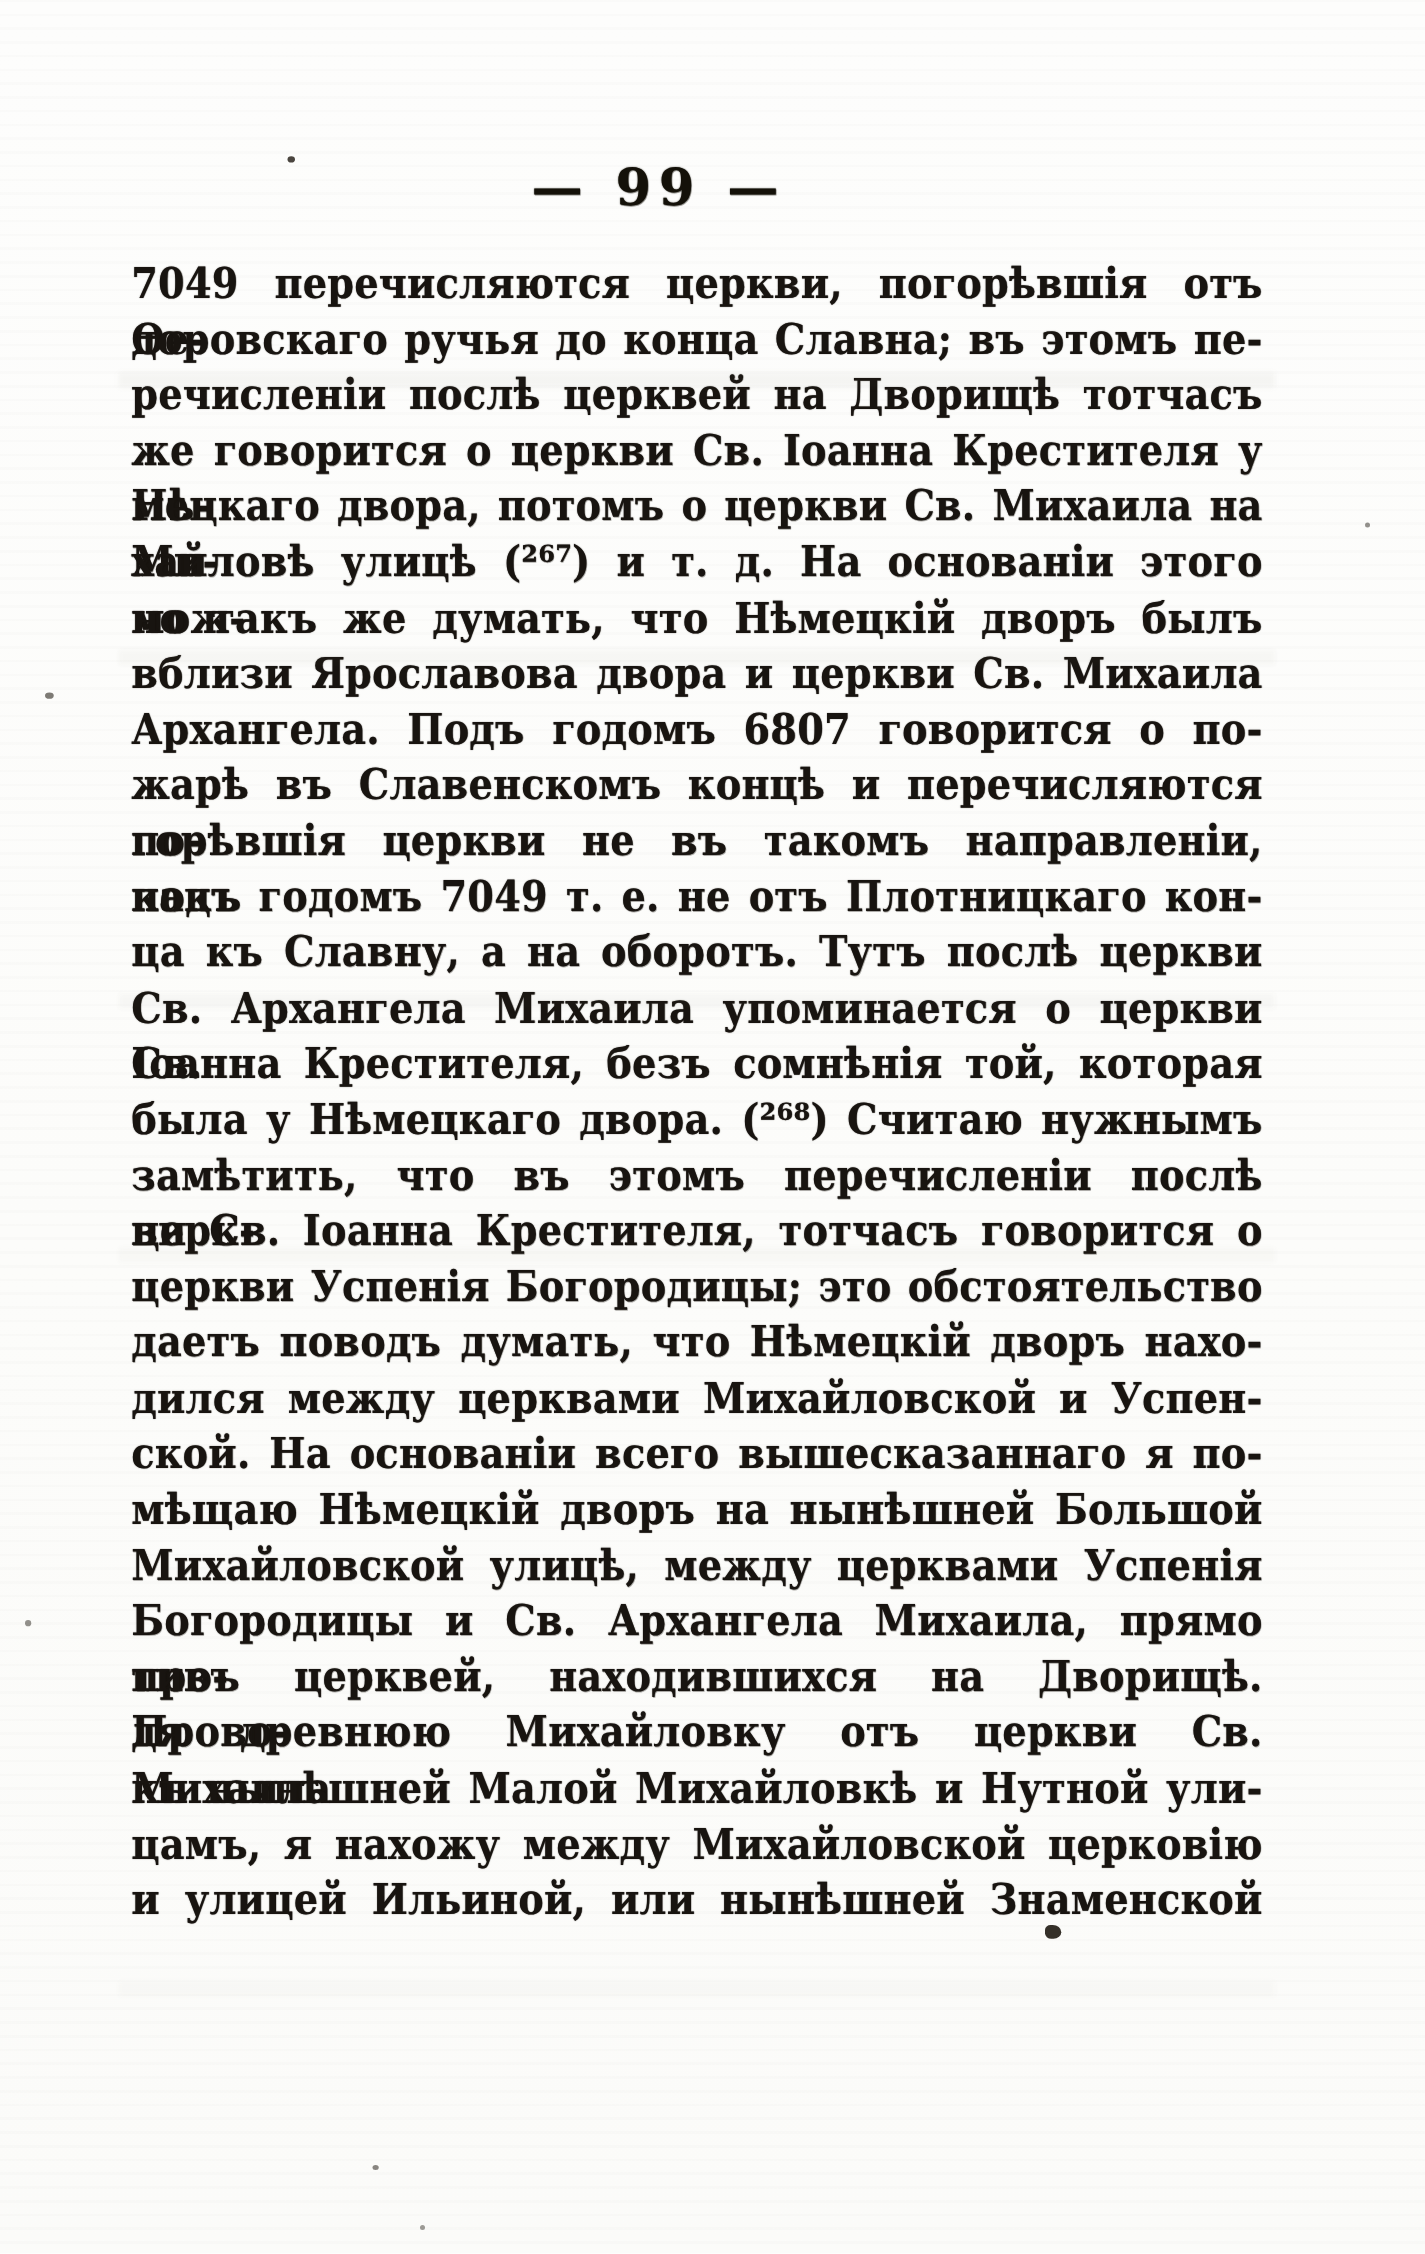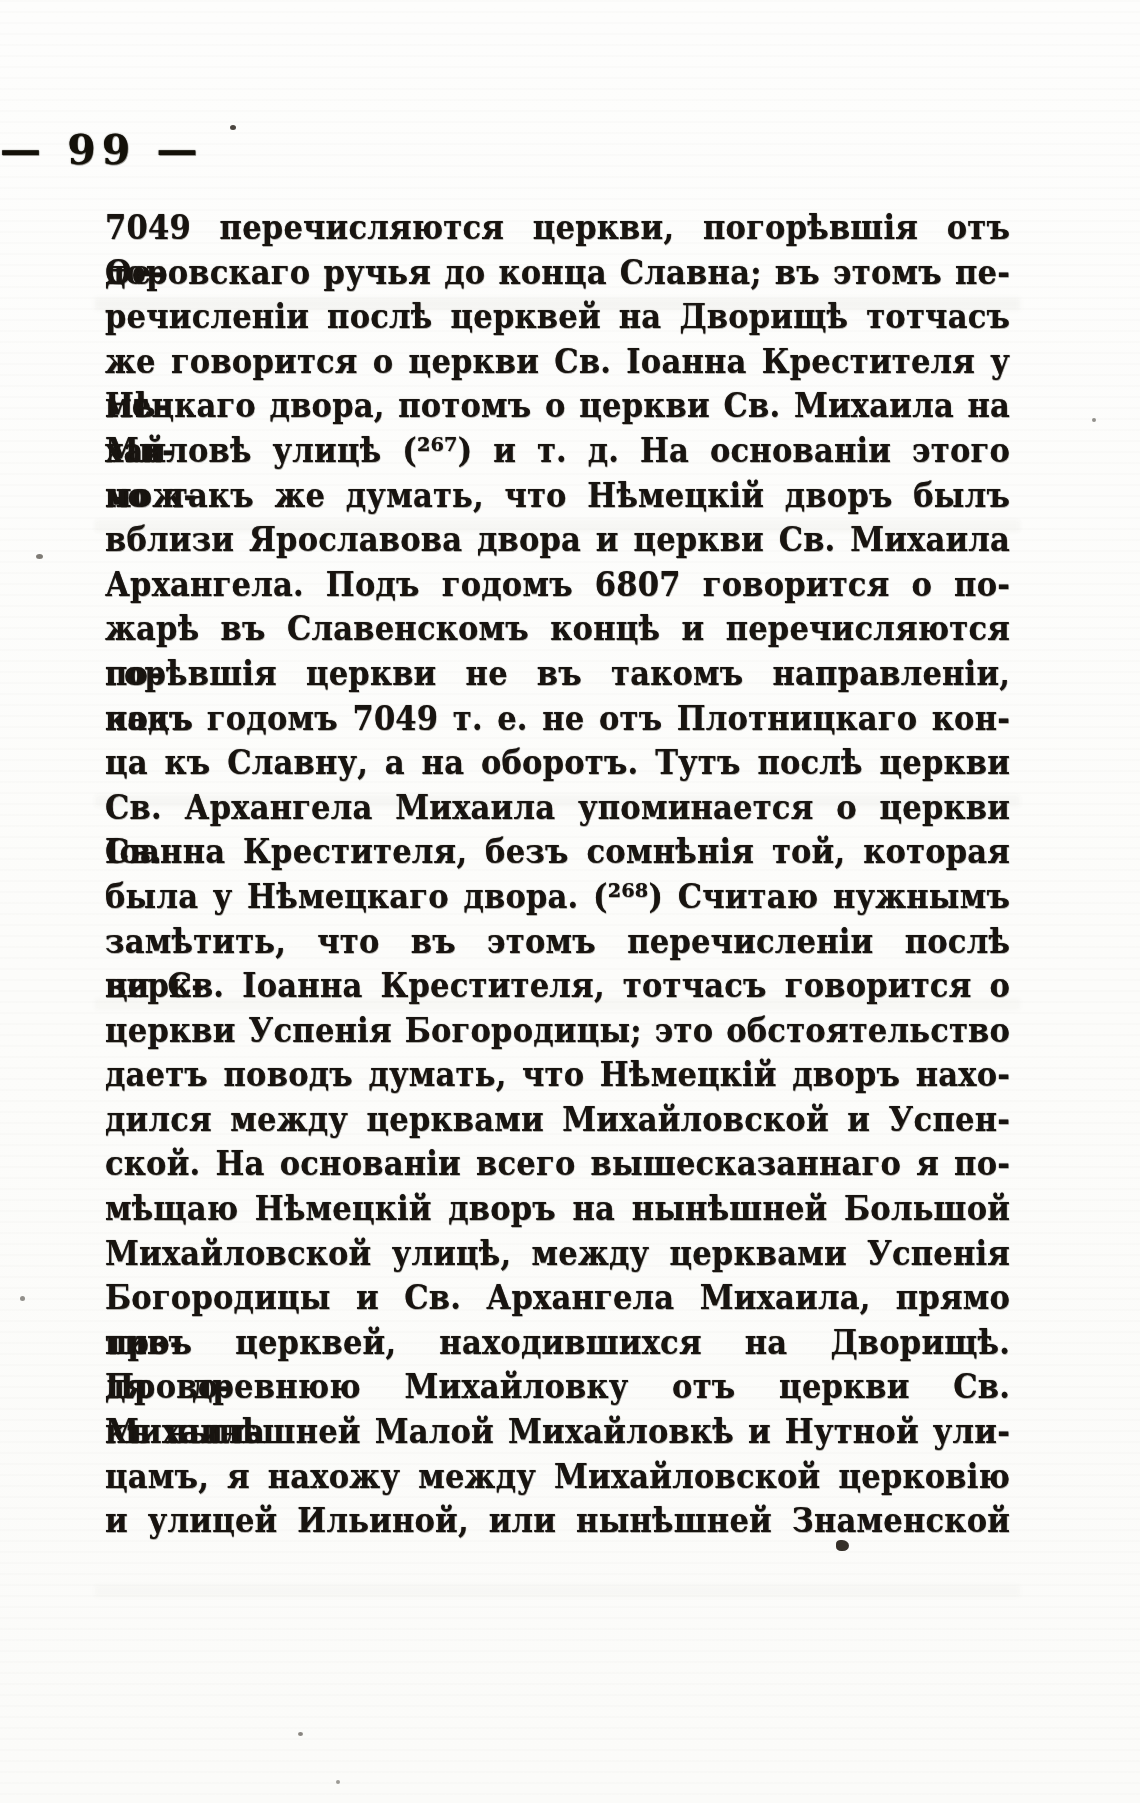--- a/index.html
+++ b/index.html
@@ -18,21 +18,21 @@
         rgba(0,0,0,0) 2px, rgba(0,0,0,0) 11px),
       linear-gradient(180deg, #fdfdfc 0%, #fcfcfa 55%, #fbfbf9 100%);
     font-family: "DejaVu Serif", "Liberation Serif", serif;
     color: #17130e;
   }
   .page-header {
     position: absolute;
     top: 126px;
     left: 0;
     width: 1054px;
-    text-align: left;
+    text-align: center;
     font-size: 41px;
     font-weight: 700;
     letter-spacing: 6px;
     color: #141109;
     text-shadow: 0 0 1.2px rgba(20,17,9,0.8), 0.6px 0.6px 0 rgba(20,17,9,0.35);
   }
   .text-block {
     position: absolute;
     top: 205px;
     left: 105px;

